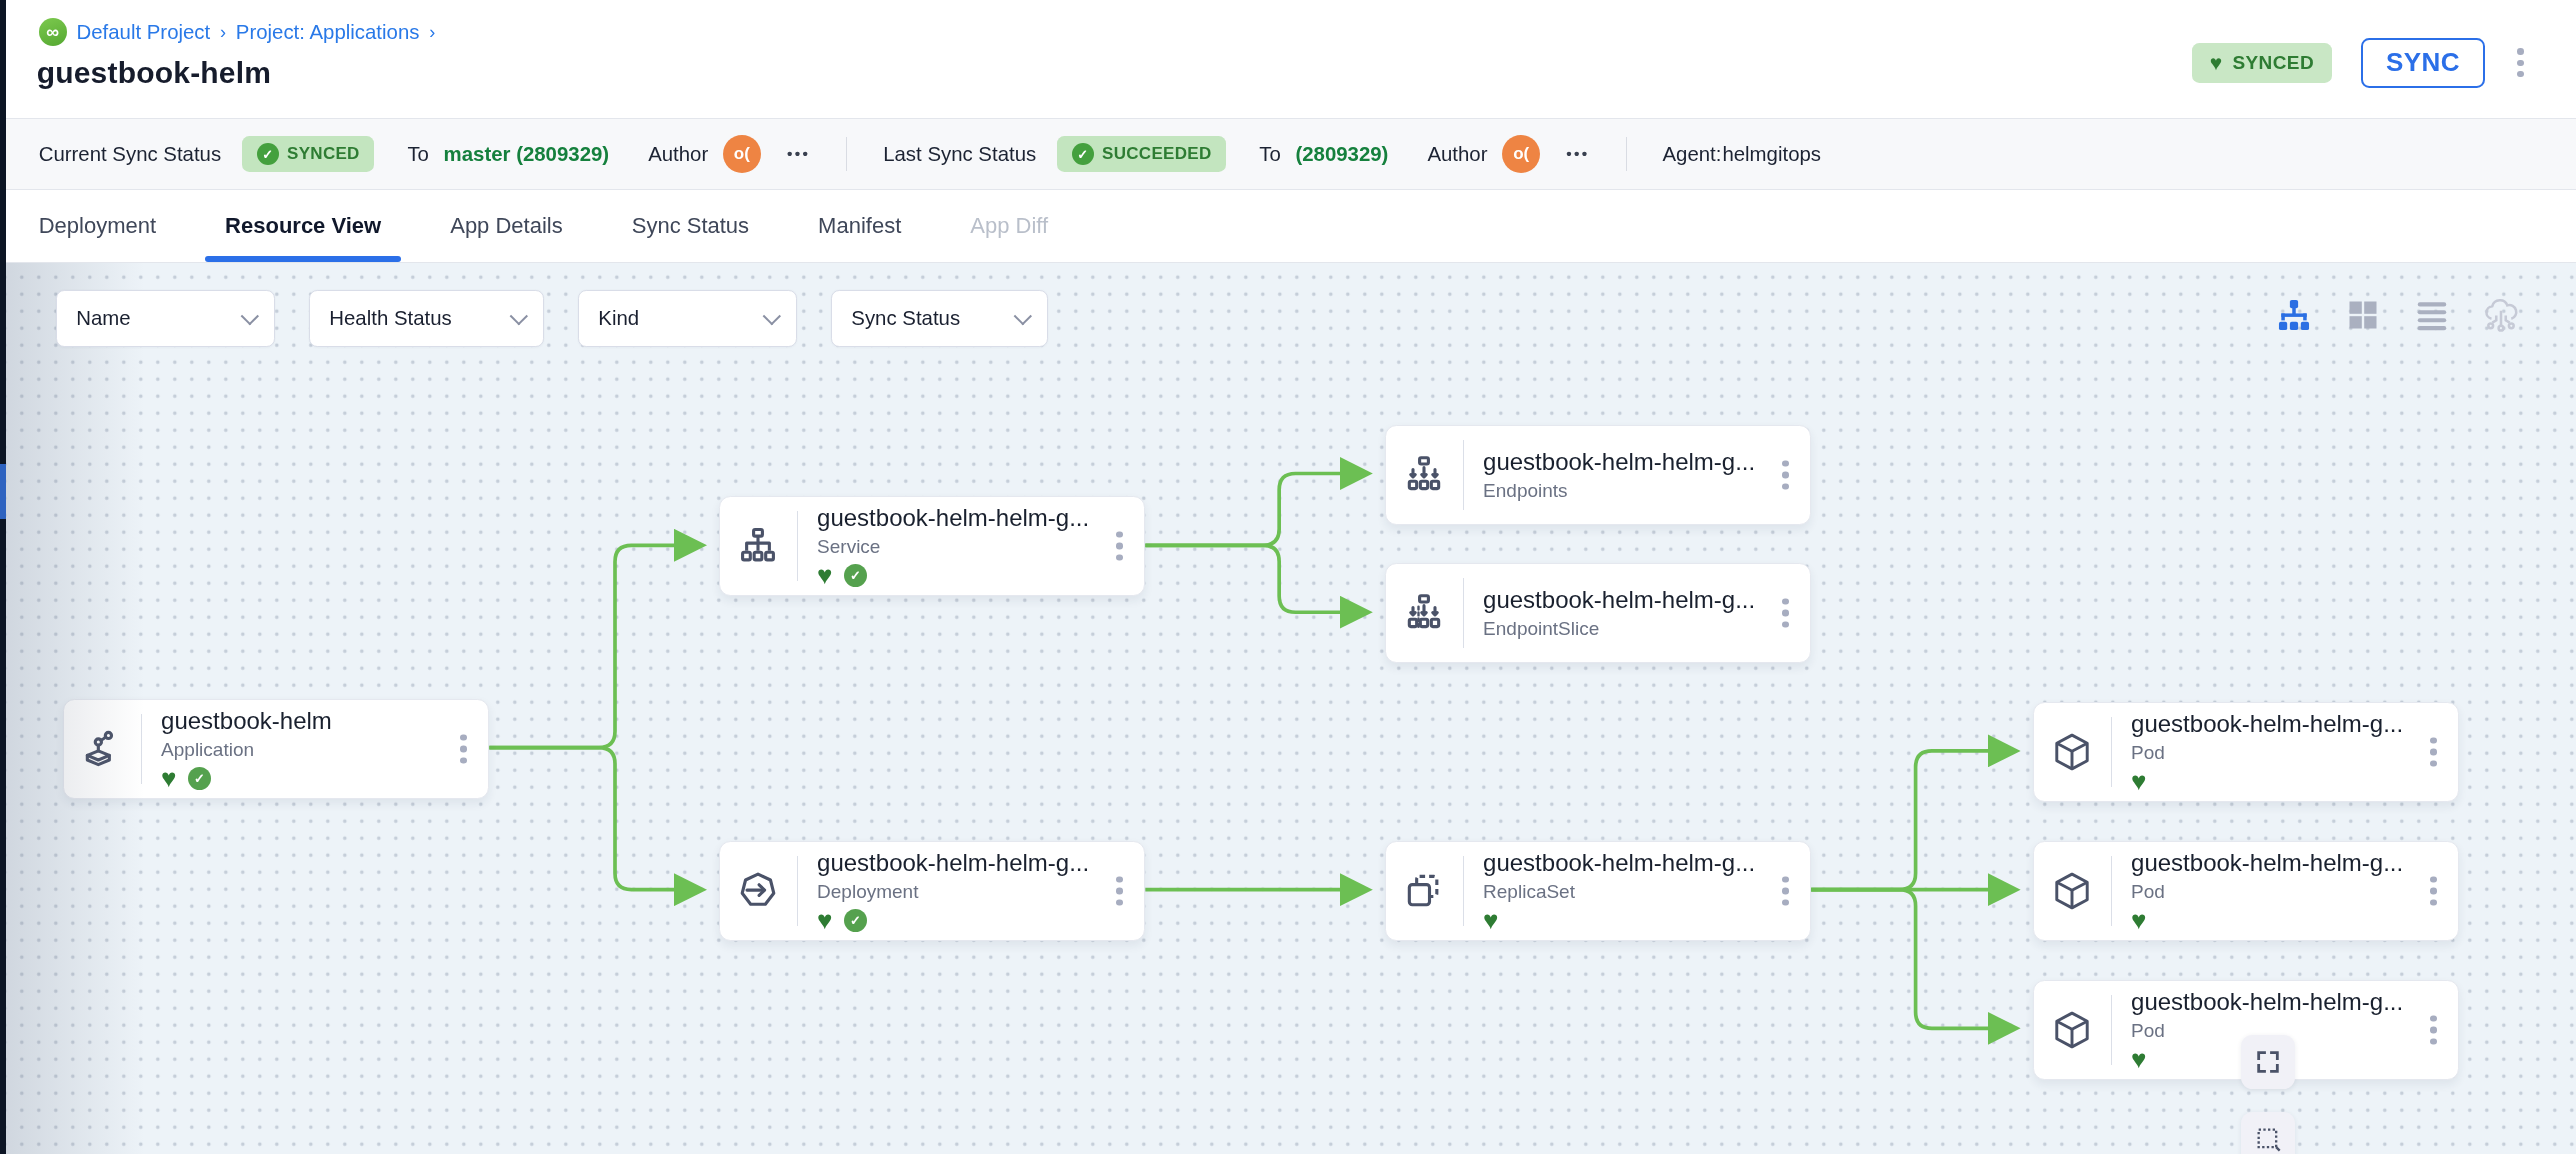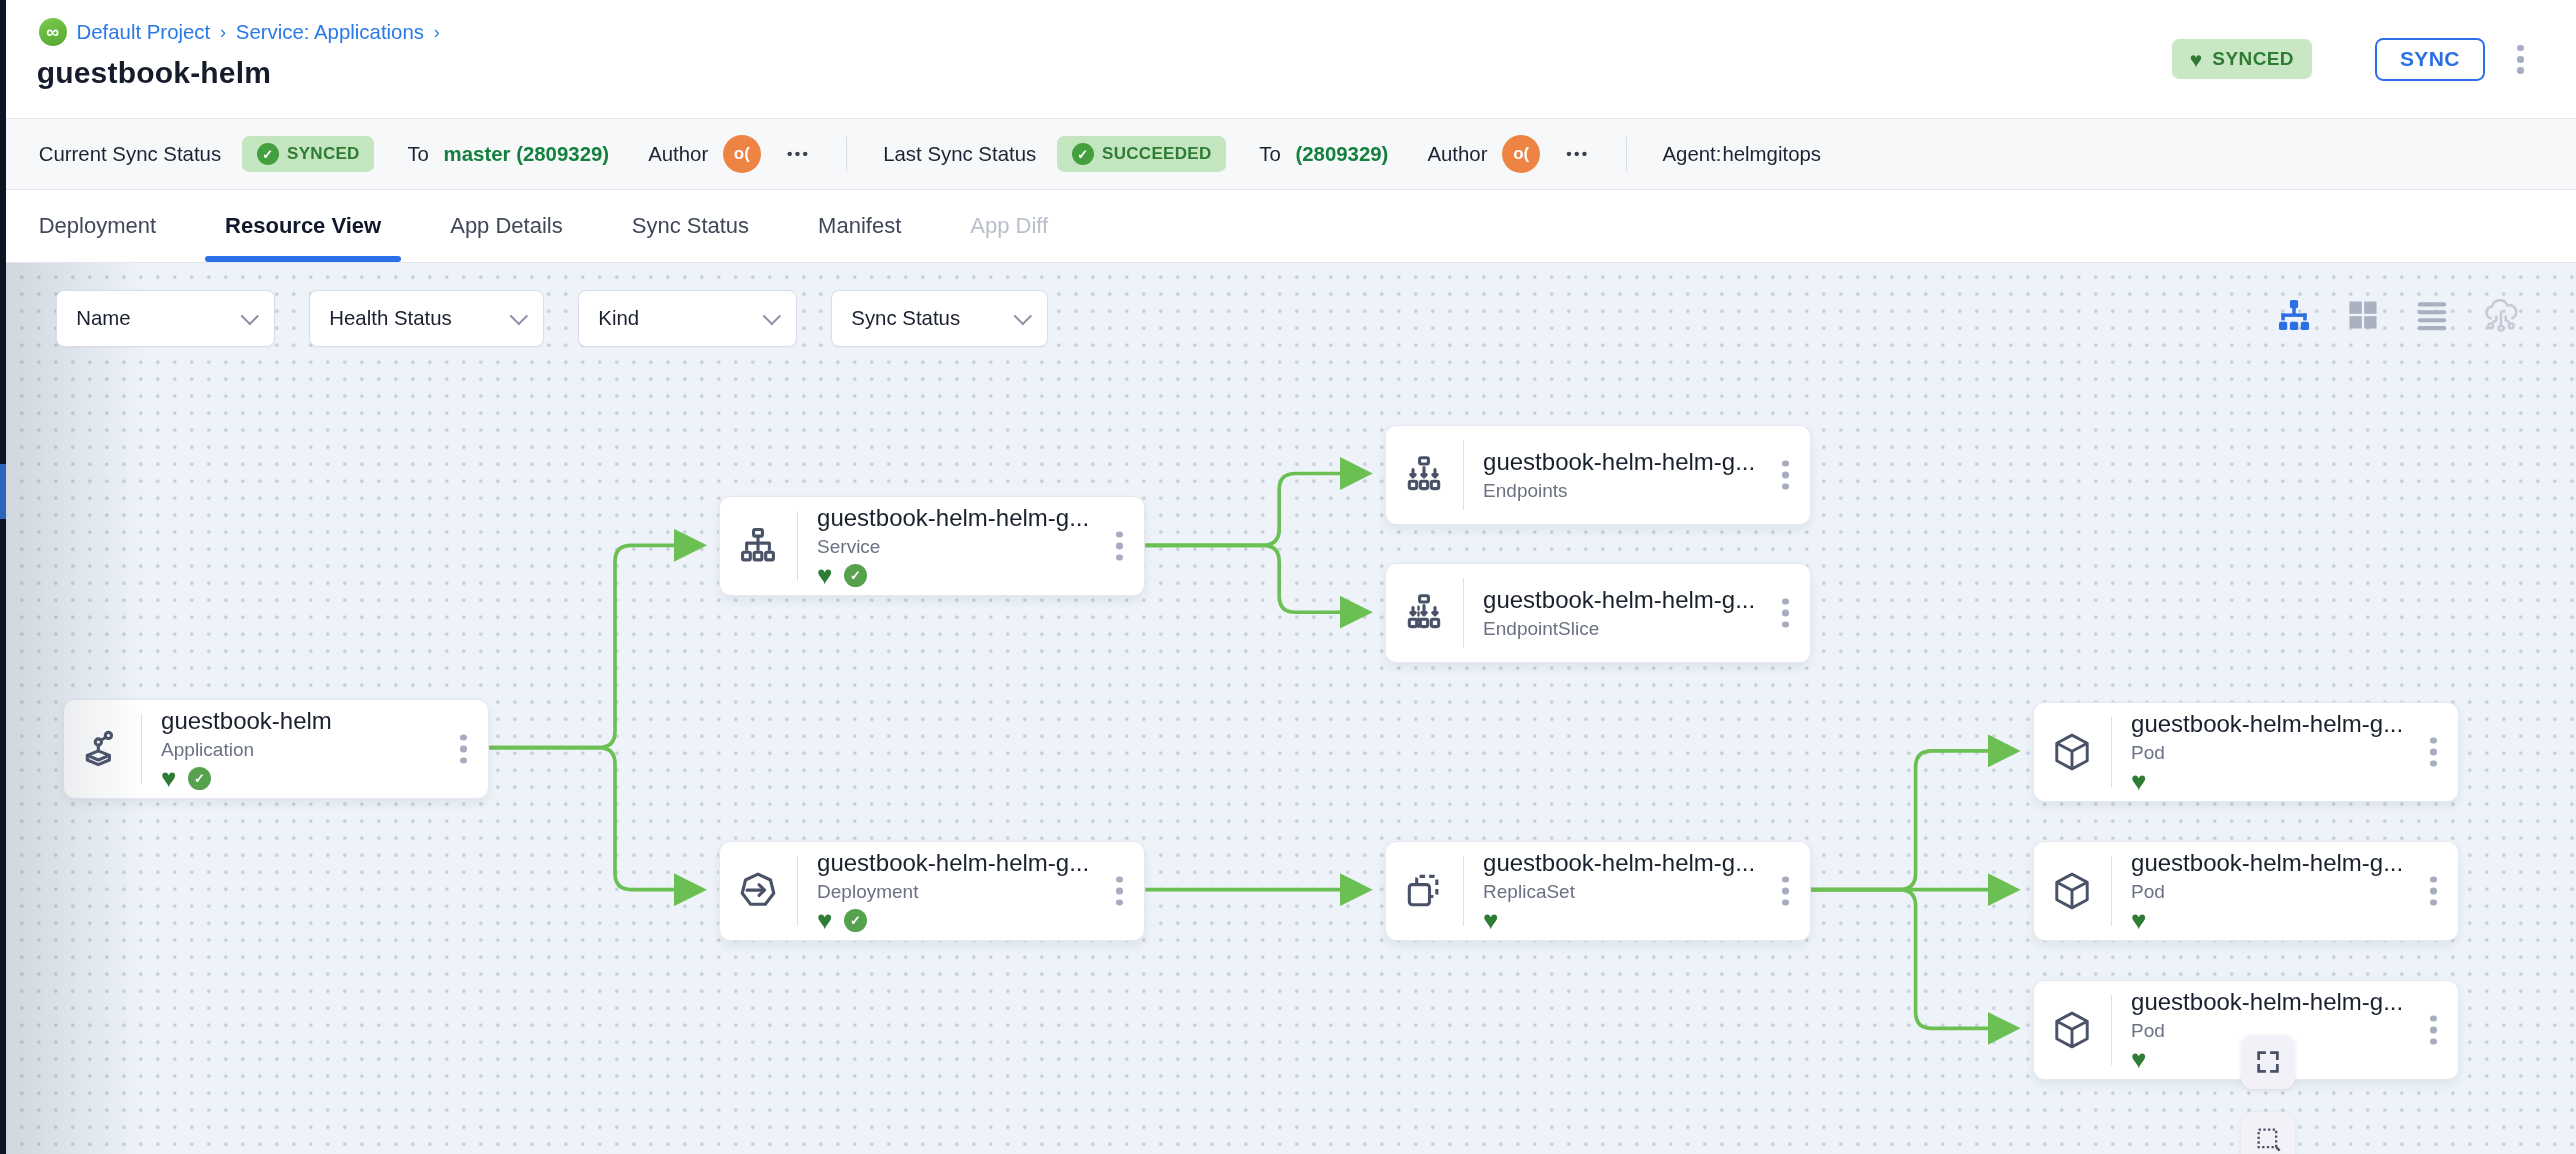--- a/index.html
+++ b/index.html
@@ -21,21 +21,21 @@
     color:#fff; display:flex; align-items:center; justify-content:center; font-size:18px; font-weight:bold; }
   .crumb-link { color:#2979e8; cursor:pointer; }
   .crumb-sep { color:#2979e8; font-size:18px; padding-top:1.6px; }
   .page-title { position:absolute; left:31px; top:56px; font-size:30px; font-weight:700; color:#161c2c; letter-spacing:0.2px; }
 
   .header-actions { position:absolute; right:49px; top:38px; display:flex; align-items:center; gap:29px; }
   .health-badge { display:flex; align-items:center; gap:9.8px; background:#c9e7c5; border-radius:7.3px;
     padding:9px 18px; font-size:19px; font-weight:700; color:#2e7c33; letter-spacing:0.4px; }
   .health-badge .heart { font-size:21px; line-height:1; color:#2e7c33; }
   .sync-button { border:2.4px solid #2b6fe8; color:#2b6fe8; background:#fff; border-radius:8.2px;
-    padding:7.3px 23px; font-size:21px; font-weight:700; letter-spacing:0.4px; cursor:pointer; font-family:inherit;margin-left:34px; }
+    padding:7.3px 23px; font-size:26px; font-weight:700; letter-spacing:0.4px; cursor:pointer; font-family:inherit; }
   .kebab { display:flex; flex-direction:column; gap:4.9px; padding:3.3px; cursor:pointer; }
   .kebab i { width:6.5px; height:6.5px; border-radius:50%; background:#a7adc0; }
 
   
   .status-bar { position:absolute; left:5.7px; right:0; top:118px; height:72px; background:#f7f8fa;
     border-top:0.8px solid #e3e6ec; border-bottom:0.8px solid #e3e6ec;
     display:flex; align-items:center; padding-left:33px; font-size:20.4px; color:#1c2333; }
   .sb-group { display:flex; align-items:center; }
   .sb-label { color:#1c2333; }
   .sync-badge { display:flex; align-items:center; gap:8.2px; background:#c3e5bf; border-radius:7.3px;
@@ -111,21 +111,21 @@
 
 <div class="left-rail">
   <div class="left-rail-indicator"></div>
 </div>
 
 <div class="header">
   <div class="breadcrumb">
     <div class="crumb-logo">∞</div>
     <span class="crumb-link">Default Project</span>
     <span class="crumb-sep">›</span>
-    <span class="crumb-link">Service: Applications</span>
+    <span class="crumb-link">Project: Applications</span>
     <span class="crumb-sep">›</span>
   </div>
   <div class="page-title">guestbook-helm</div>
 
   <div class="header-actions">
     <div class="health-badge">
       <span class="heart">♥</span>
       <span>SYNCED</span>
     </div>
     <button class="sync-button">SYNC</button>

